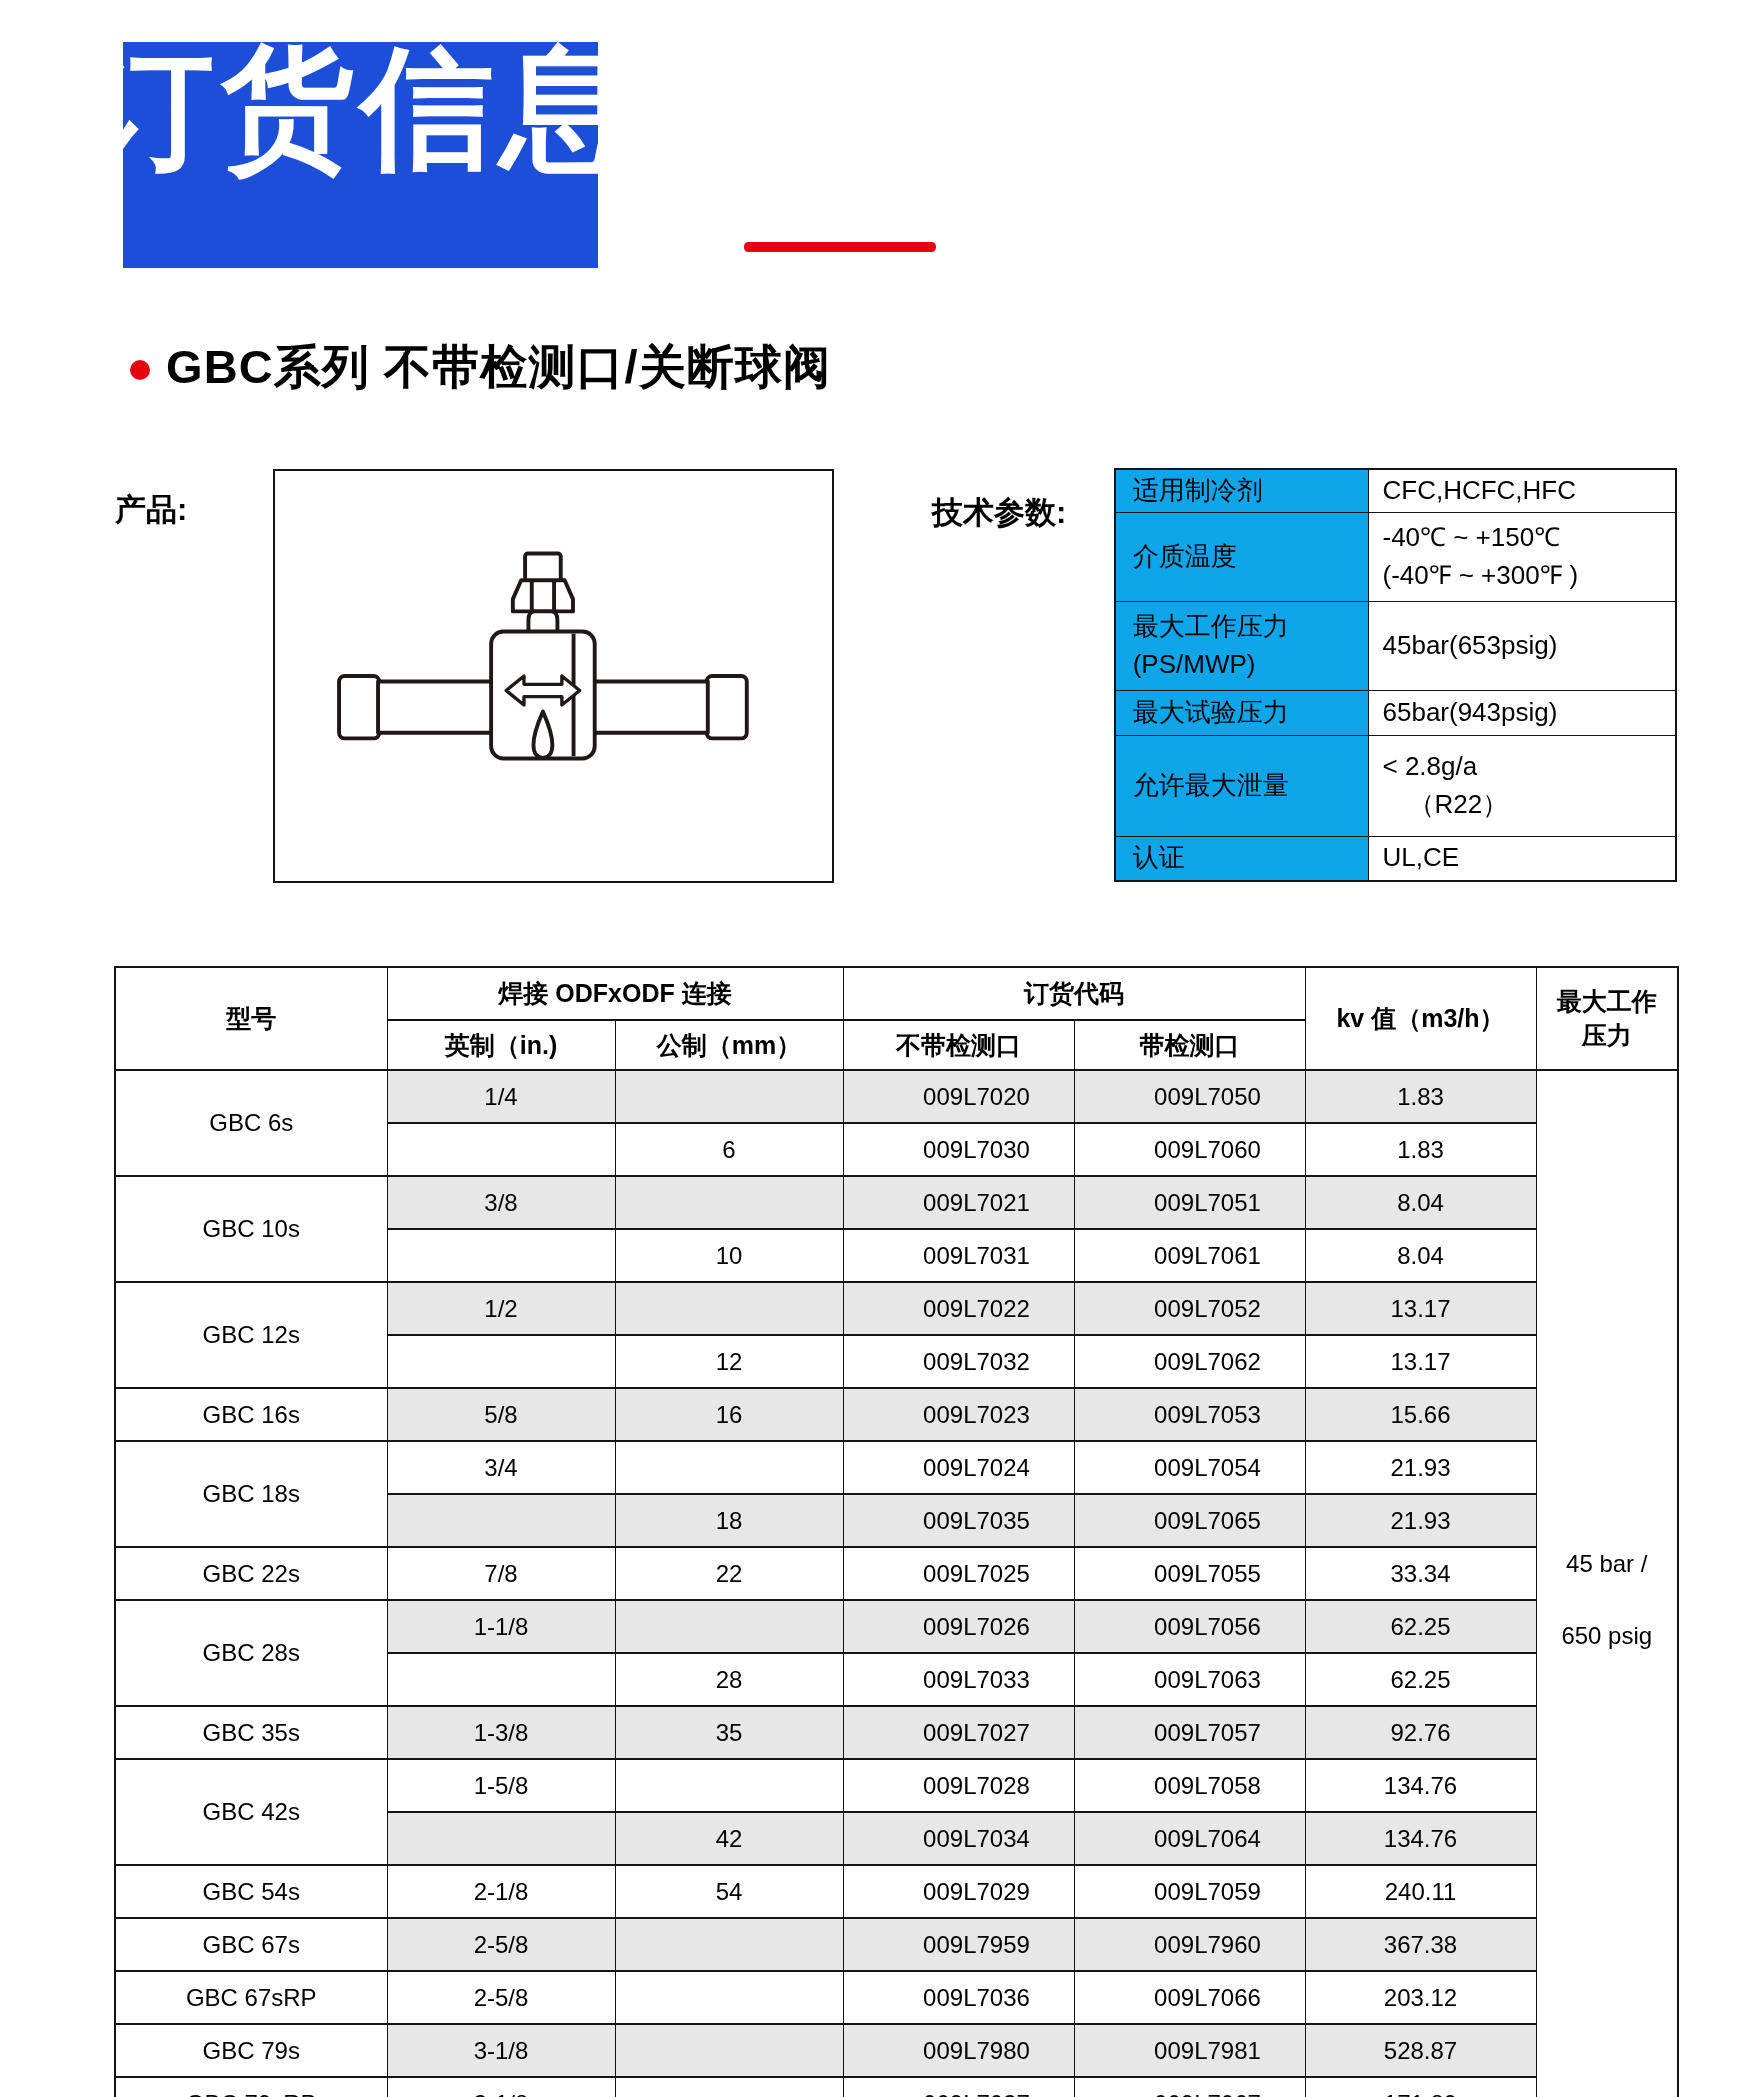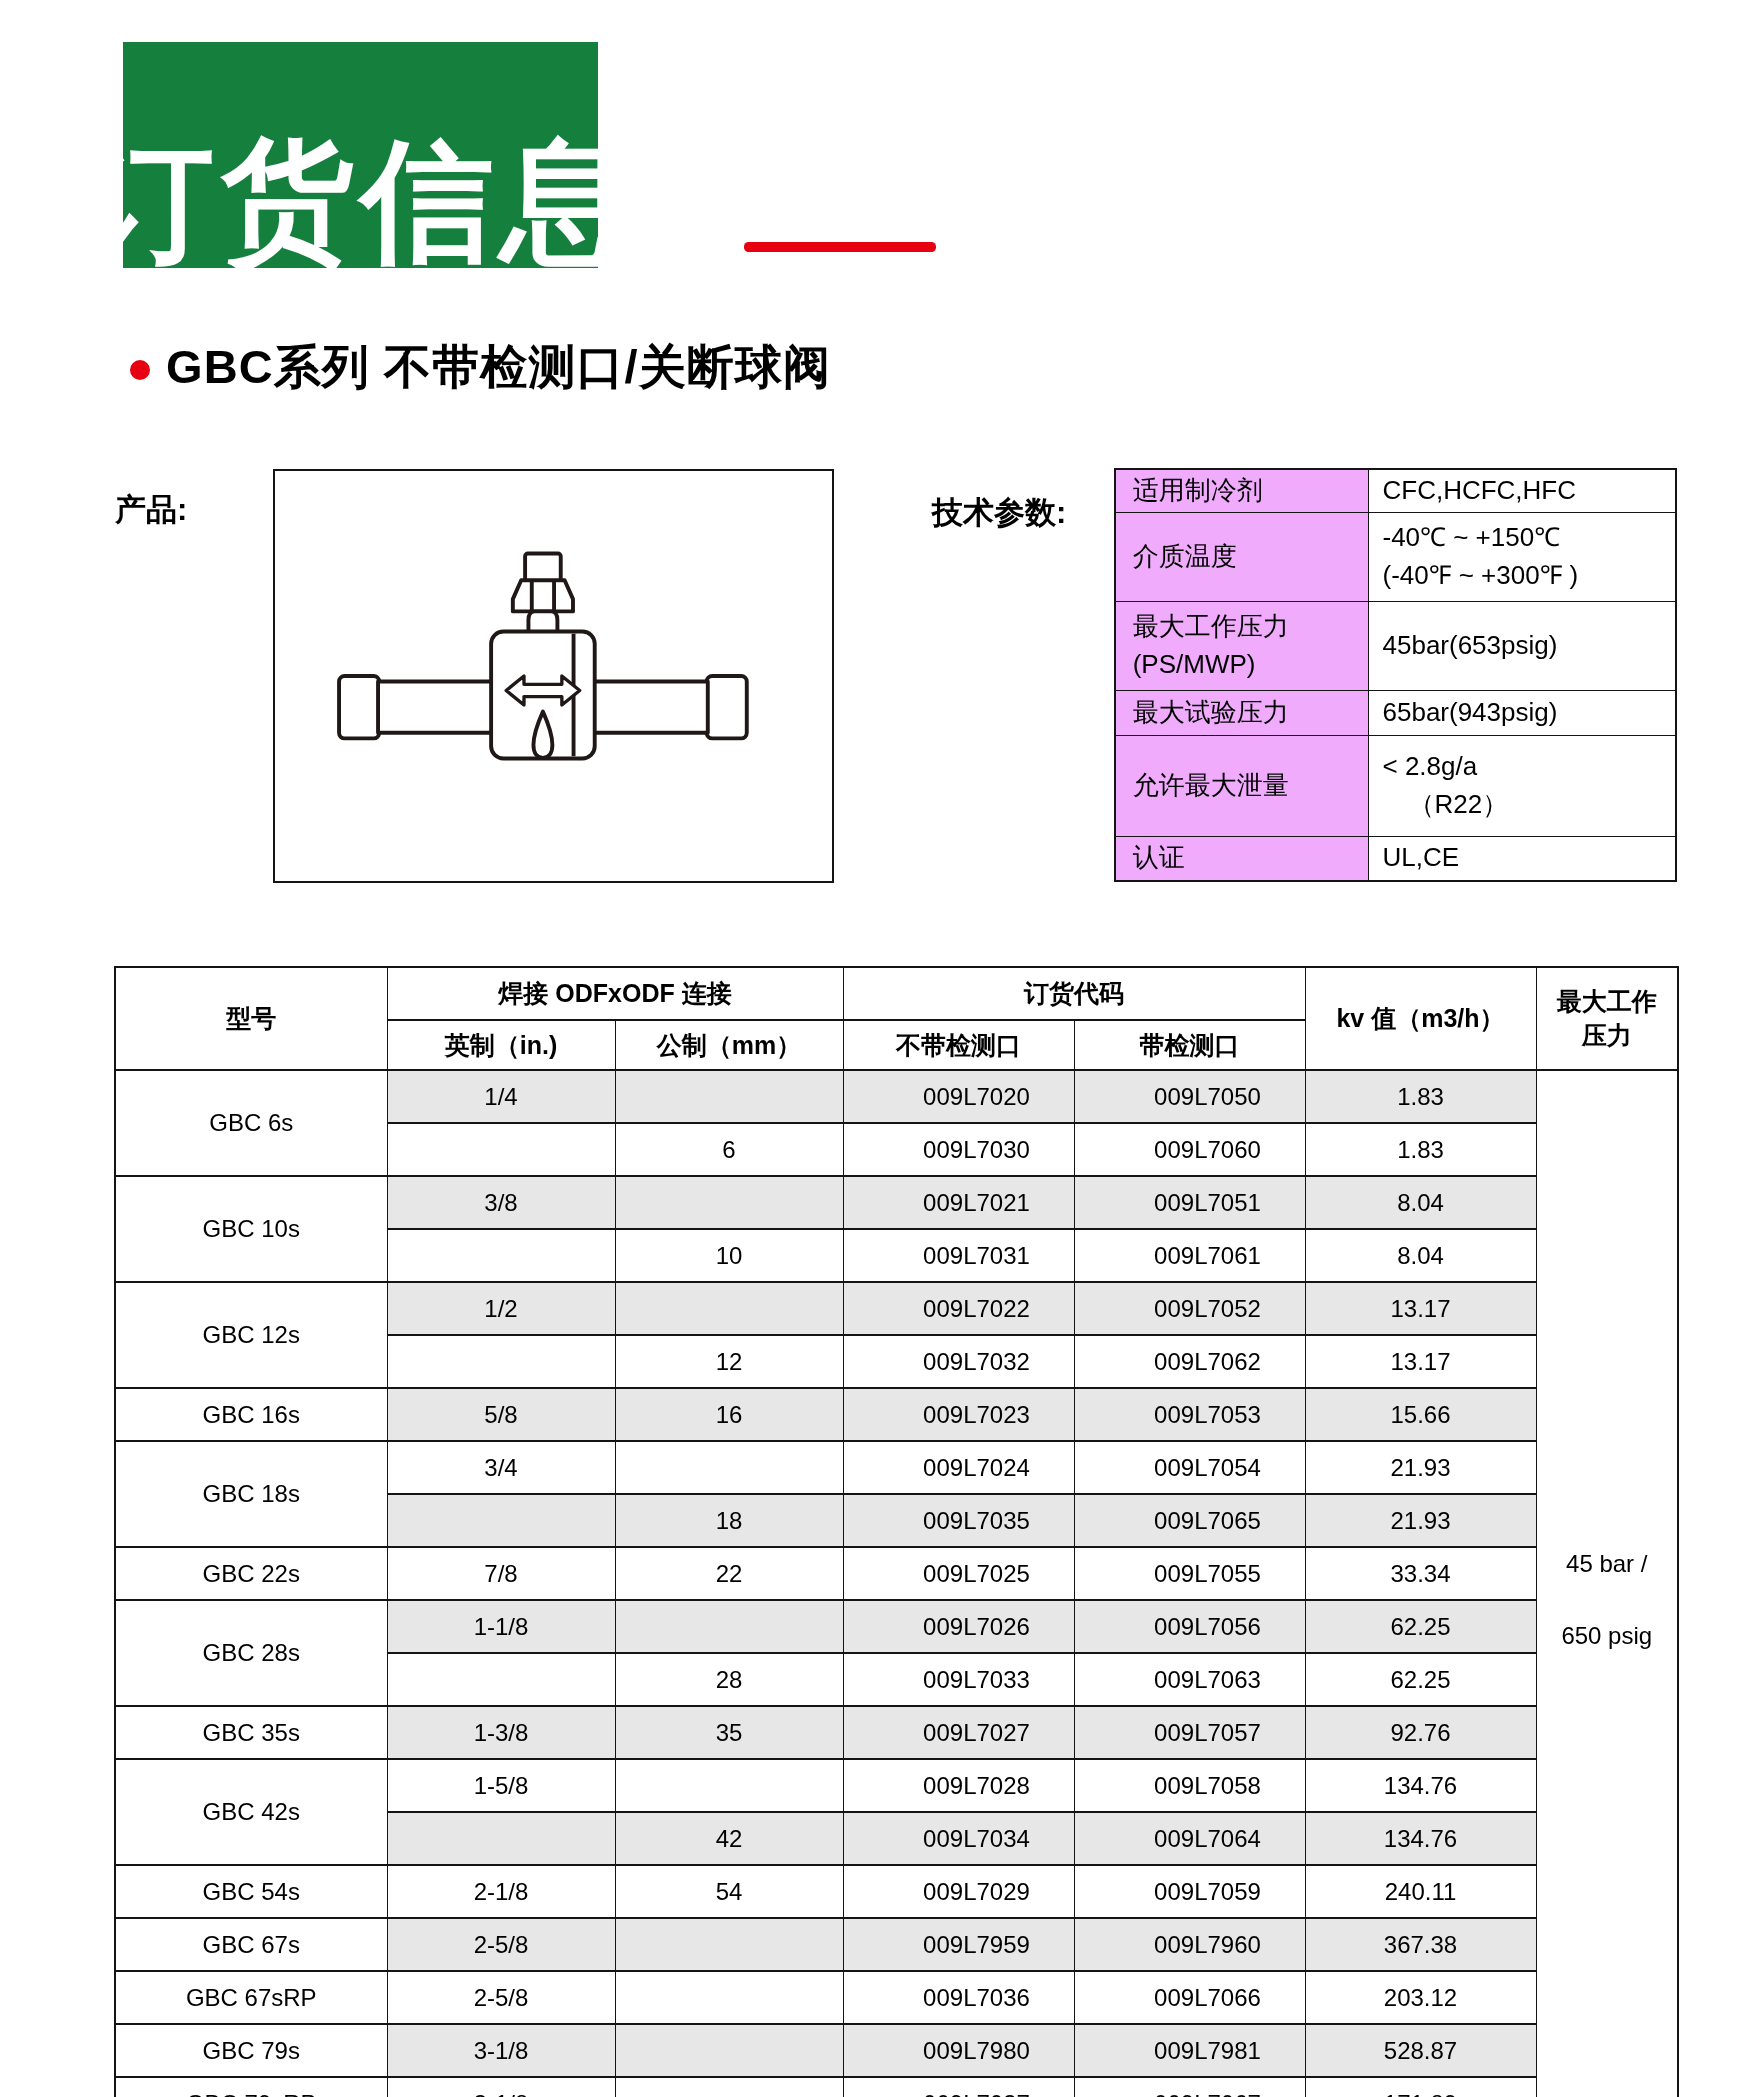--- a/index.html
+++ b/index.html
@@ -8,22 +8,22 @@
     background:#ffffff;
     position:relative;
     font-family:"Liberation Sans", sans-serif;
     color:#000;
     overflow:hidden;
   }
   
   .banner {
     position:absolute; left:123px; top:42px;
     width:475px; height:226px;
-    background:#15803d;
-    display:flex; align-items:flex-end; justify-content:center;
+    background:#1d4ed8;
+    display:flex; align-items:flex-start; justify-content:center;
   }
   .banner-text {
     color:#fff; font-size:133px; font-weight:700;
     letter-spacing:6.7px; line-height:1;
     white-space:nowrap;
   }
   .banner-dash {
     position:absolute; left:744px; top:242px;
     width:192px; height:9.5px; background:#e60012;
     border-radius:4.5px;
@@ -63,21 +63,21 @@
     table-layout:fixed;
     border:2.2px solid #141414;
     font-size:26px;
   }
   table.tech td {
     border:1.7px solid #141414;
     vertical-align:middle;
     line-height:1.45;
   }
   table.tech td.k {
-    background:#f0abfc;
+    background:#0ea5e9;
     padding-left:16.7px;
     white-space:pre-line;
     margin-top:32px;
   }
   table.tech td.v {
     padding-left:14px;
     white-space:pre-line;
   }
   
   table.main {

